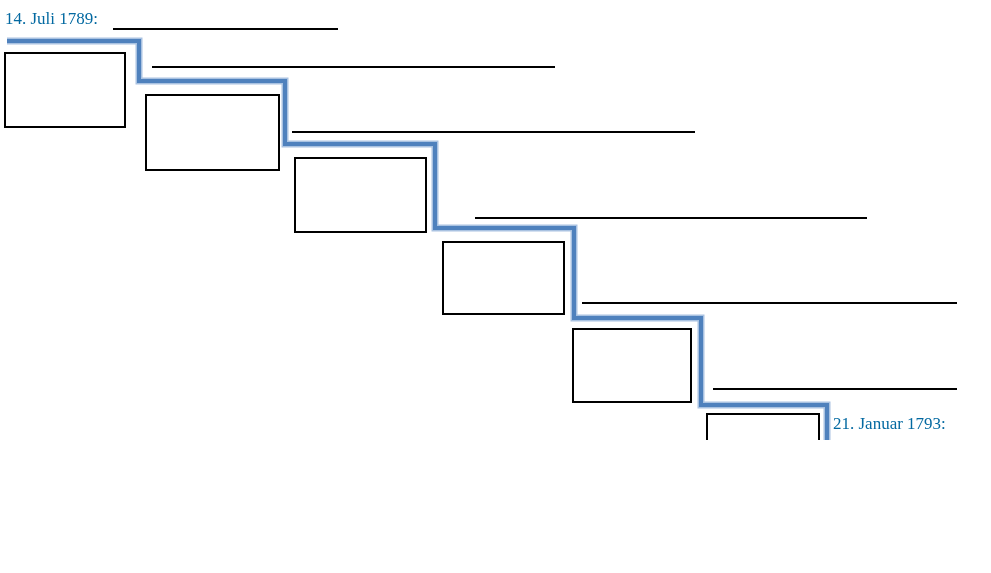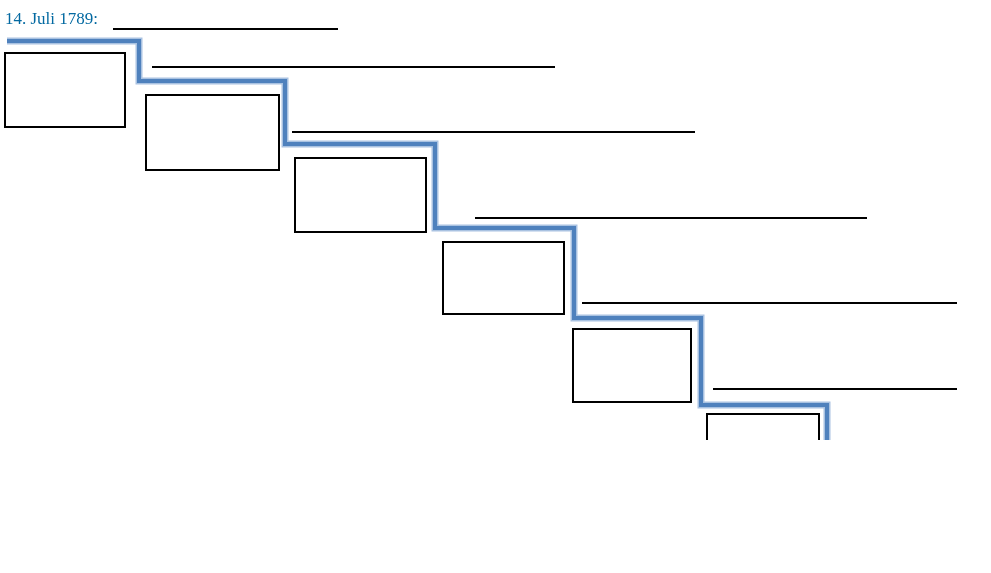--- a/index.html
+++ b/index.html
@@ -82,16 +82,17 @@
   <div class="blank-line" style="left:713px;top:388px;width:244px;"></div>
 
   <div class="pbox" style="left:4px;top:52px;width:122px;height:76px;"></div>
   <div class="pbox" style="left:145px;top:94px;width:135px;height:77px;"></div>
   <div class="pbox" style="left:294px;top:157px;width:133px;height:76px;"></div>
   <div class="pbox" style="left:442px;top:241px;width:123px;height:74px;"></div>
   <div class="pbox" style="left:572px;top:328px;width:120px;height:75px;"></div>
   <div class="pbox" style="left:706px;top:413px;width:114px;height:76px;"></div>
 
   <div class="end-label" style="left:833px;top:413px;">
+    <div>21. Januar 1793:</div>
   </div>
 
 
 </div>
 
 </body></html>

